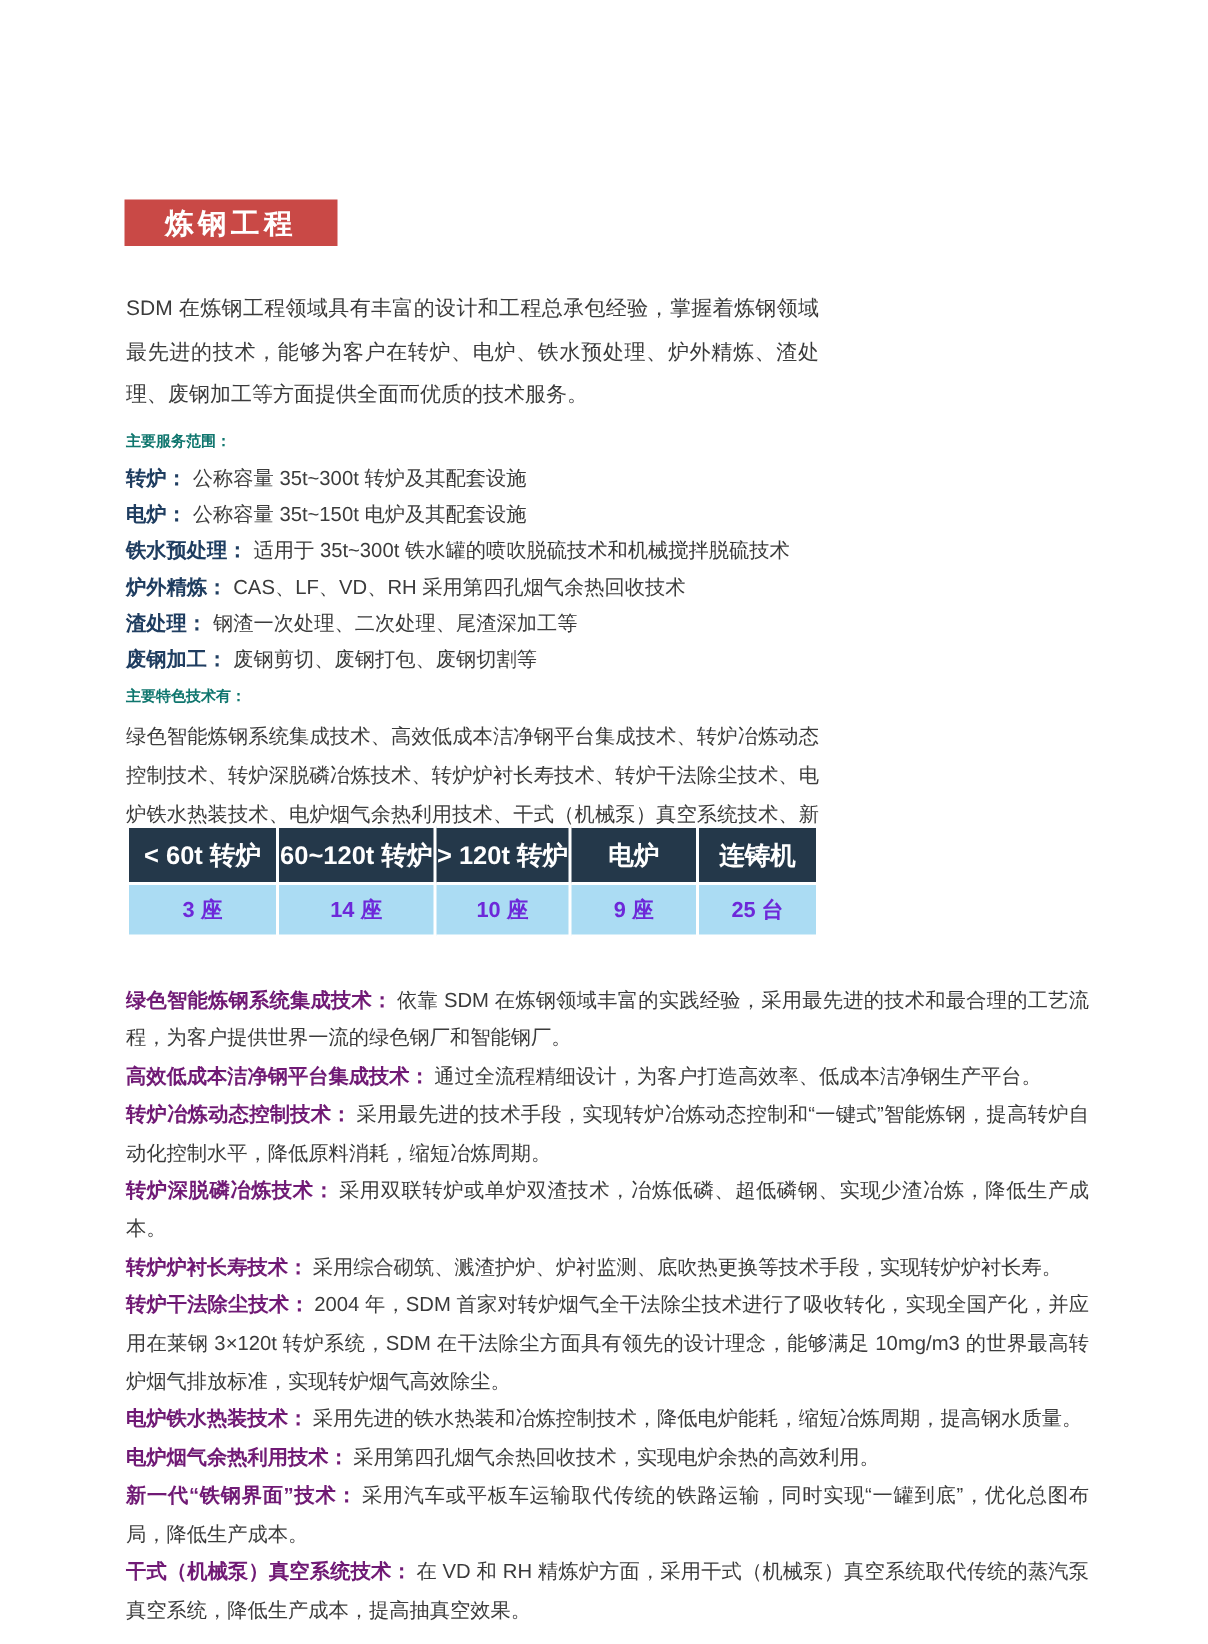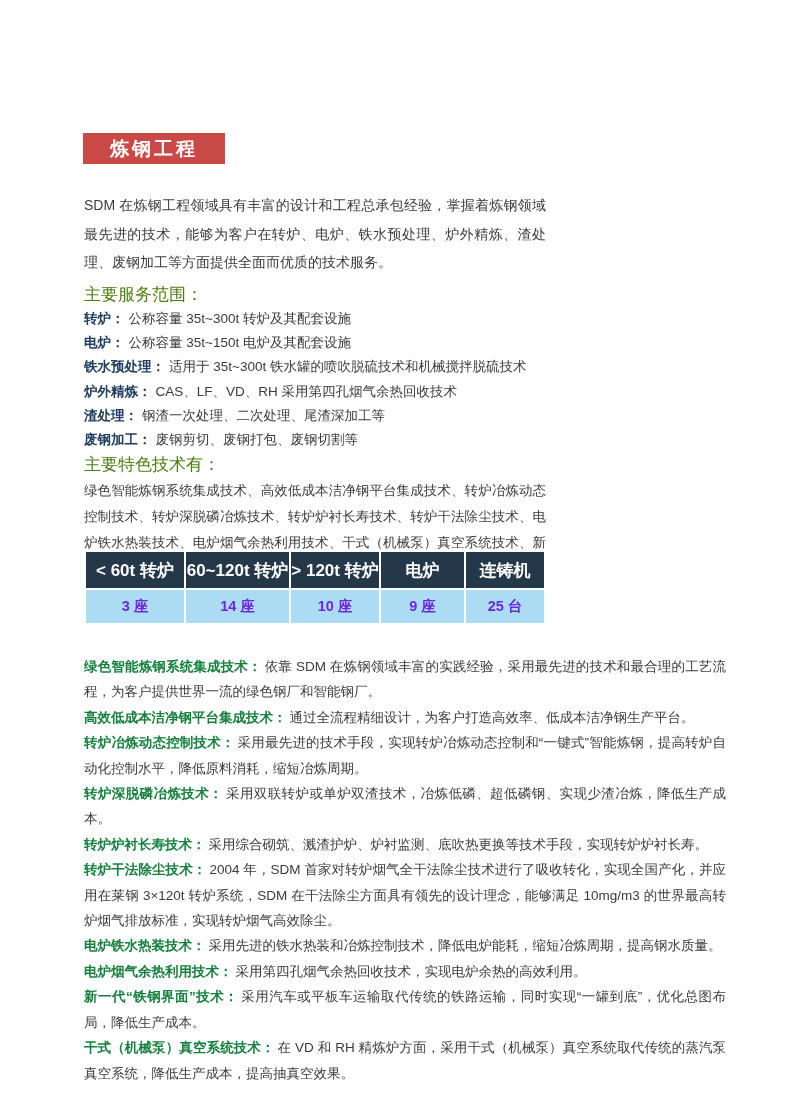--- a/index.html
+++ b/index.html
@@ -25,21 +25,21 @@
 
   
   .upper {
     position: absolute; left: 84px; top: 191px; width: 462px;
   }
   .intro {
     font-size: 14px; line-height: 28.5px; text-align: justify; color: #3b3b3b;
     margin-bottom: 6px;
   }
   .svc-heading, .feat-heading {
-    font-size: 17px; font-weight: normal; color: #4d7c0f;
+    font-size: 10px; font-weight: bold; color: #0f766e;
     line-height: 24.3px;
   }
   .svc-list { list-style: none; }
   .svc-item { font-size: 13.5px; line-height: 24.3px; color: #3b3b3b; white-space: nowrap; }
   .svc-item b { color: #1f3d60; margin-right: 4px; }
   .feat-summary {
     font-size: 13.5px; line-height: 26px; text-align: justify; color: #3b3b3b;
     margin-top: 1px;
   }
 
@@ -63,21 +63,21 @@
     height: 35px; font-size: 14.5px; font-weight: bold;
   }
 
   
   .details {
     position: absolute; left: 84px; top: 654px; width: 642px;
   }
   .tech-item {
     font-size: 13.5px; line-height: 25.4px; text-align: justify; color: #3b3b3b;
   }
-  .tech-item b { color: #15803d; margin-right: 3px; }
+  .tech-item b { color: #701a75; margin-right: 3px; }
 </style>
 </head>
 <body>
 
 <div class="page">
 
   <div class="badge">
     <span>炼钢工程</span>
   </div>
 

